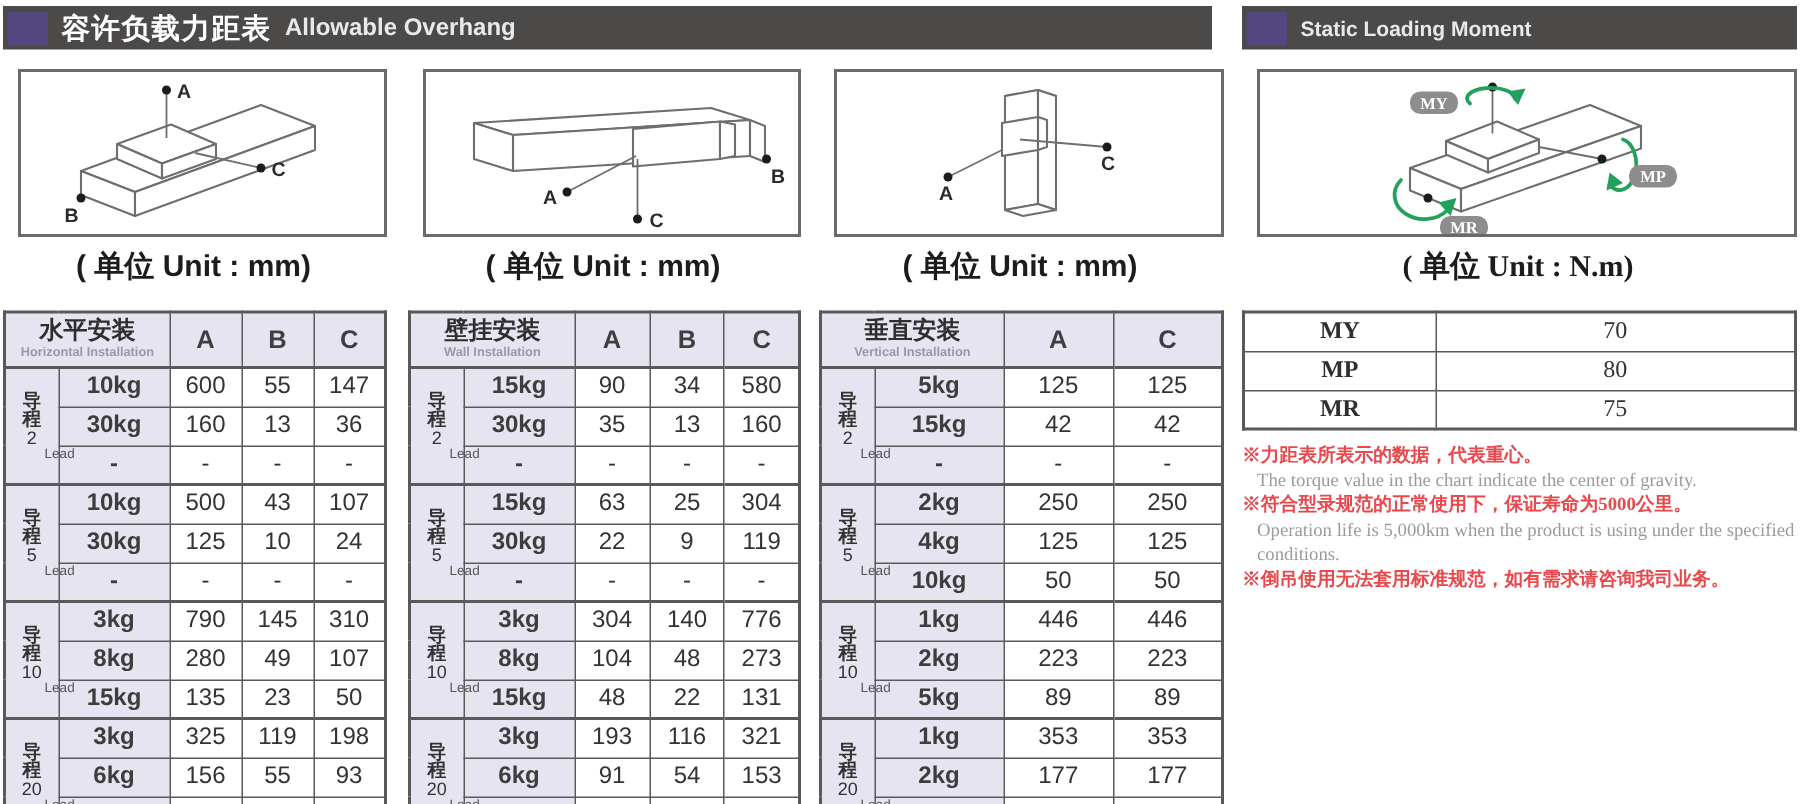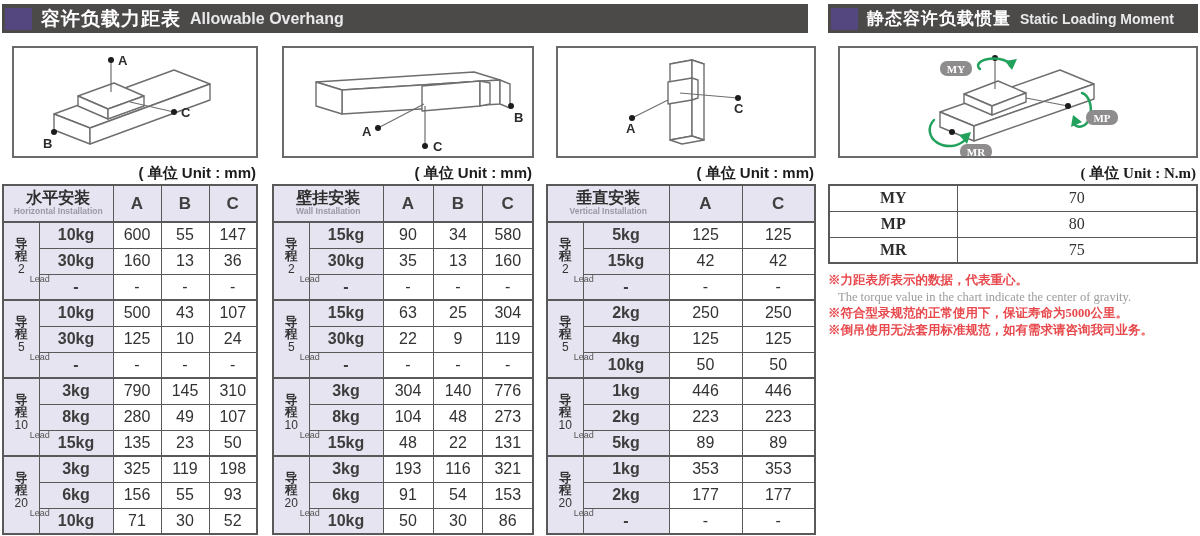--- a/index.html
+++ b/index.html
@@ -15,21 +15,21 @@
   .bar-en { color:#e9e9e9; font-weight:bold; white-space:nowrap; }
   .bar-left { left:2px; width:806px; }
   .bar-left .bar-zh { font-size:19px; }
   .bar-left .bar-en { font-size:16px; }
   .bar-right { left:828px; width:370px; }
   .bar-right .bar-zh { font-size:17px; }
   .bar-right .bar-en { font-size:14px; }
 
   .col { position:absolute; top:46px; }
   .dbox { border:2px solid #6b6969; background:#fff; height:112px; overflow:hidden; }
-  .unit { text-align:right; font-size:15px; font-weight:bold; color:#1c1c1c; margin:6px 2px 1px 0; white-space:nowrap; }
+  .unit { text-align:center; font-size:20px; font-weight:bold; color:#1c1c1c; margin:6px 2px 16px 0; white-space:nowrap; }
 
   
   table.spec { border-collapse:collapse; width:100%; table-layout:fixed; border:2px solid #5a5858; }
   .spec th, .spec td { border:1px solid #5a5858; text-align:center; vertical-align:middle; }
   .spec thead th { background:#e6e4f0; height:37px; border-bottom-width:2px;margin-left:12px; }
   .spec .ttl-zh { font-size:16px; font-weight:bold; color:#2e2e2e; line-height:1.05; }
   .spec .ttl-en { font-size:8.5px; color:#9a98a6; line-height:1.1; }
   .spec .colh { font-size:17px; font-weight:bold; color:#3f3f3f; }
   .spec tbody td { height:26px; font-size:16px; color:#333; background:#fff; }
   .spec tr.group-start td { border-top-width:2px; }
@@ -63,21 +63,20 @@
 </head>
 <body>
 
 <div class="bar bar-left">
   <span class="sq"></span>
   <span class="bar-zh">容许负载力距表</span>
   <span class="bar-en">Allowable Overhang</span>
 </div>
 <div class="bar bar-right">
   <span class="sq"></span>
-  <span class="bar-zh">静态容许负载惯量</span>
   <span class="bar-en">Static Loading Moment</span>
 </div>
 
 <div class="col" style="left:2px; width:256px;">
   <div class="dbox" style="margin-left:10px; width:246px;">
     <svg width="246" height="112" viewBox="0 0 246 112">
       <g>
         <polygon class="d-face" points="40,66 160,22 196,36 76,80"></polygon>
         <polygon class="d-face" points="40,66 40,82 76,96 76,80"></polygon>
         <polygon class="d-face" points="76,80 196,36 196,52 76,96"></polygon>
@@ -564,15 +563,16 @@
         <td class="ml">MR</td>
         <td class="mv">75</td>
       </tr>
     </tbody>
   </table>
 
   <div class="notes">
     <div class="note-zh">※力距表所表示的数据，代表重心。</div>
     <div class="note-en">The torque value in the chart indicate the center of gravity.</div>
     <div class="note-zh">※符合型录规范的正常使用下，保证寿命为5000公里。</div>
+    <div class="note-en">Operation life is 5,000km when the product is using under the specified conditions.</div>
     <div class="note-zh">※倒吊使用无法套用标准规范，如有需求请咨询我司业务。</div>
   </div>
 </div>
 
 </body></html>

